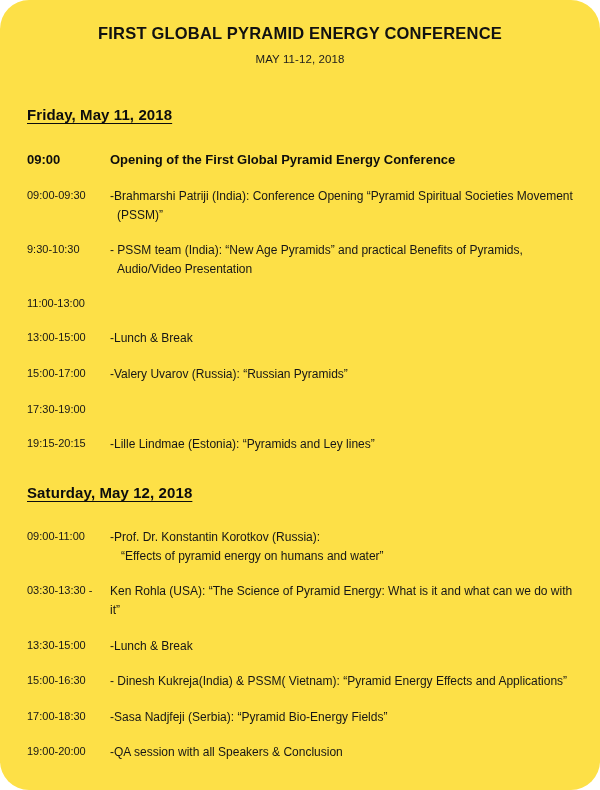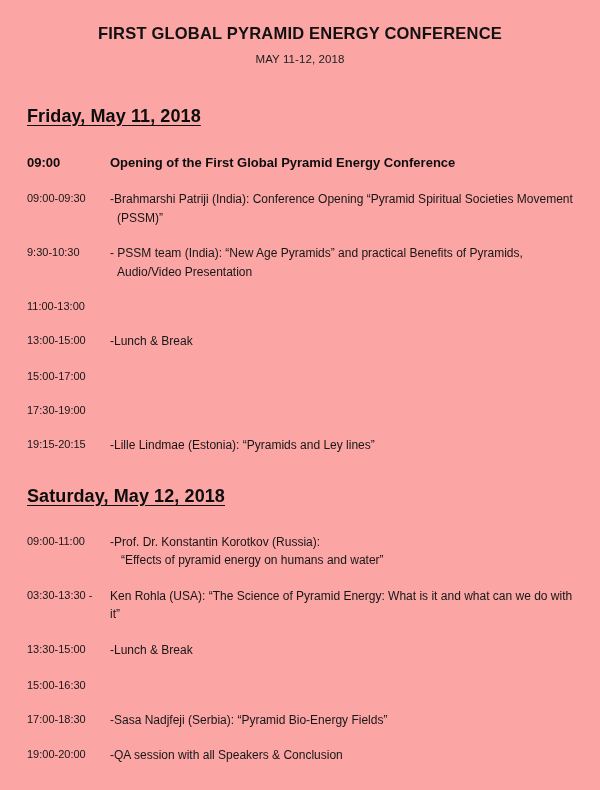--- a/index.html
+++ b/index.html
@@ -12,21 +12,22 @@
     height: 790px;
     position: relative;
     font-family: "Liberation Sans", sans-serif;
     color: #1a1a1a;
     overflow: hidden;
   }
 
   .page {
     position: absolute;
     inset: 0;
-    background: #fca5a5;
+    background: #fde047;
+    border-radius: 29px;
   }
 
   
   .doc-header {
     padding-top: 24px;
     text-align: center;
   }
   .doc-title {
     font-size: 16.5px;
     font-weight: bold;
@@ -48,21 +49,21 @@
     padding: 0 22px 0 27px;
   }
 
   .day-block {
     margin: 0;
   }
   .day-block.first { padding-top: 41px; }
   .day-block.second { padding-top: 31px; }
 
   .day-heading {
-    font-size: 18px;
+    font-size: 15px;
     font-weight: bold;
     color: #0d0d0d;
     text-decoration: underline;
     text-underline-offset: 3px;
     display: inline-block;
     letter-spacing: 0.1px;
   }
 
   .entries {
     margin-top: 26px;
@@ -150,20 +151,23 @@
 
         <div class="entry">
           <div class="entry-time">13:00-15:00</div>
           <div class="entry-desc">
             <span>-Lunch &amp; Break</span>
           </div>
         </div>
 
         <div class="entry">
           <div class="entry-time">15:00-17:00</div>
+          <div class="entry-desc">
+            <span>-Valery Uvarov (Russia): “Russian Pyramids”</span>
+          </div>
         </div>
 
         <div class="entry">
           <div class="entry-time">17:30-19:00</div>
         </div>
 
         <div class="entry">
           <div class="entry-time">19:15-20:15</div>
           <div class="entry-desc">
             <span>-Lille Lindmae (Estonia): “Pyramids and Ley lines”</span>
@@ -195,20 +199,23 @@
 
         <div class="entry">
           <div class="entry-time">13:30-15:00</div>
           <div class="entry-desc">
             <span>-Lunch &amp; Break</span>
           </div>
         </div>
 
         <div class="entry">
           <div class="entry-time">15:00-16:30</div>
+          <div class="entry-desc">
+            <span>- Dinesh Kukreja(India) &amp; PSSM( Vietnam): “Pyramid Energy Effects and Applications”</span>
+          </div>
         </div>
 
         <div class="entry">
           <div class="entry-time">17:00-18:30</div>
           <div class="entry-desc">
             <span>-Sasa Nadjfeji (Serbia): “Pyramid Bio-Energy  Fields”</span>
           </div>
         </div>
 
         <div class="entry">

